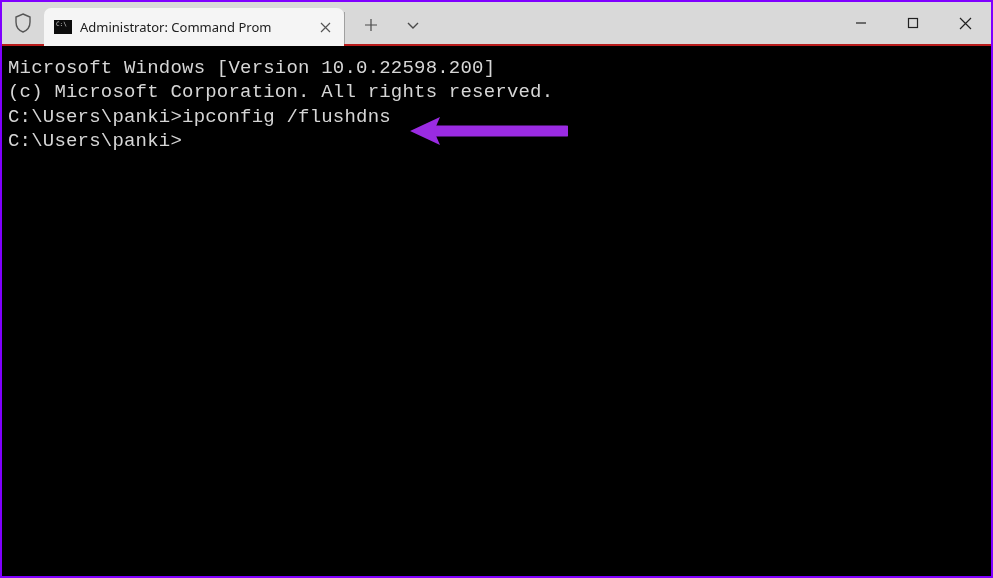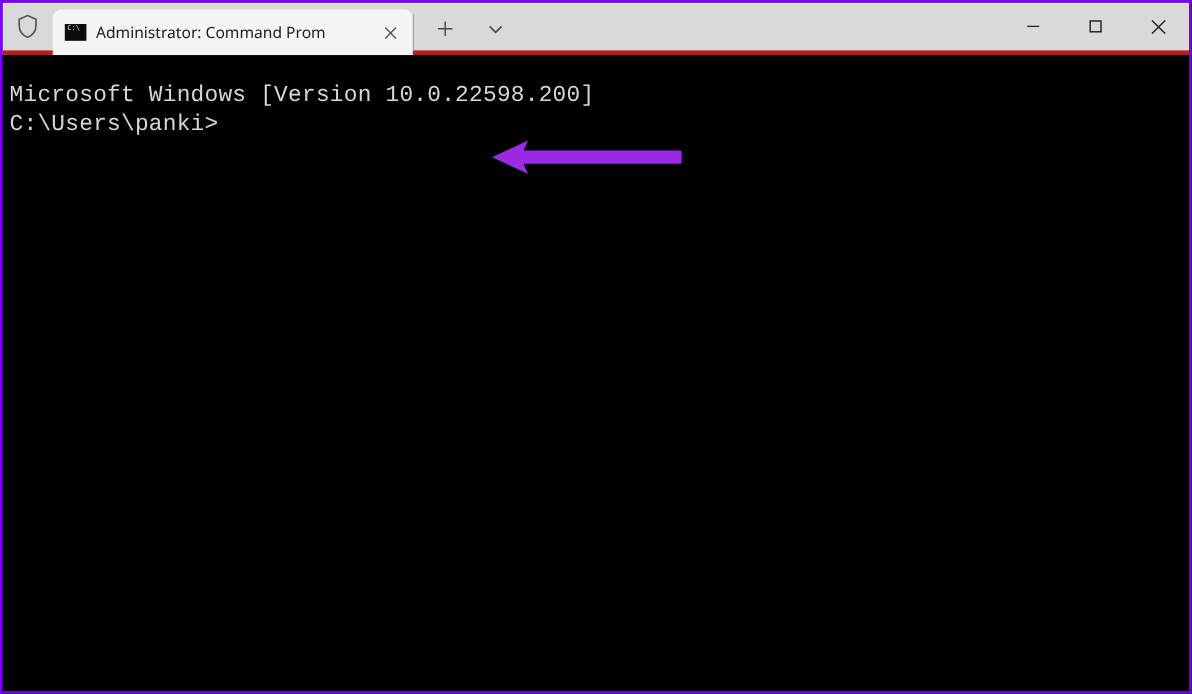--- a/index.html
+++ b/index.html
@@ -9,21 +9,21 @@
       border: 2px solid #8000ff;
       background: #000;
       font-family: system-ui, -apple-system, sans-serif;
       overflow: hidden;
     }
     .title-bar {
       height: 44px;
       background: #d9d9d9;
       display: flex;
       align-items: stretch;
-      border-bottom: 4px solid #b91c1c;
+      border-bottom: 2px solid #b91c1c;
     }
     .shield-area {
       width: 42px;
       display: flex;
       align-items: center;
       justify-content: center;
     }
     .shield-icon svg { display: block; }
     .tab {
       background: #f5f5f5;
@@ -94,21 +94,21 @@
     }
     .win-btn {
       width: 52px;
       display: flex;
       align-items: center;
       justify-content: center;
       color: #222;
     }
     .terminal {
       background: #000;
-      padding: 21px 6px;
+      padding: 10px 6px;
       font-family: Consolas, "Courier New", monospace;
       font-size: 19px;
       color: #d6d6d6;
       line-height: 1.28;
       letter-spacing: 0.2px;
       position: relative;
       height: calc(100% - 44px);
     }
     .terminal .line { white-space: pre; }
     .arrow-annotation {
@@ -171,21 +171,23 @@
     <div class="win-btn">
       <svg width="13" height="13" viewBox="0 0 13 13">
         <path d="M1 1 L12 12 M12 1 L1 12" stroke="#222" stroke-width="1.2" fill="none"></path>
       </svg>
     </div>
   </div>
 </div>
 
 <div class="terminal">
   <div class="line">Microsoft Windows [Version 10.0.22598.200]</div>
-  <div class="line"></div>
+  <div class="line">(c) Microsoft Corporation. All rights reserved.</div>
+  <div class="line"></div>
+  <div class="line"><span>C:\Users\panki&gt;</span><span>ipconfig /flushdns</span></div>
   <div class="line"></div>
   <div class="line"></div>
   <div class="line"></div>
   <div class="line">C:\Users\panki&gt;</div>
 
   <div class="arrow-annotation">
     <svg width="160" height="32" viewBox="0 0 160 32">
       <defs>
         <linearGradient id="arrgrad" x1="0" y1="0" x2="1" y2="0">
           <stop offset="0%" stop-color="#9a2be2"></stop>

